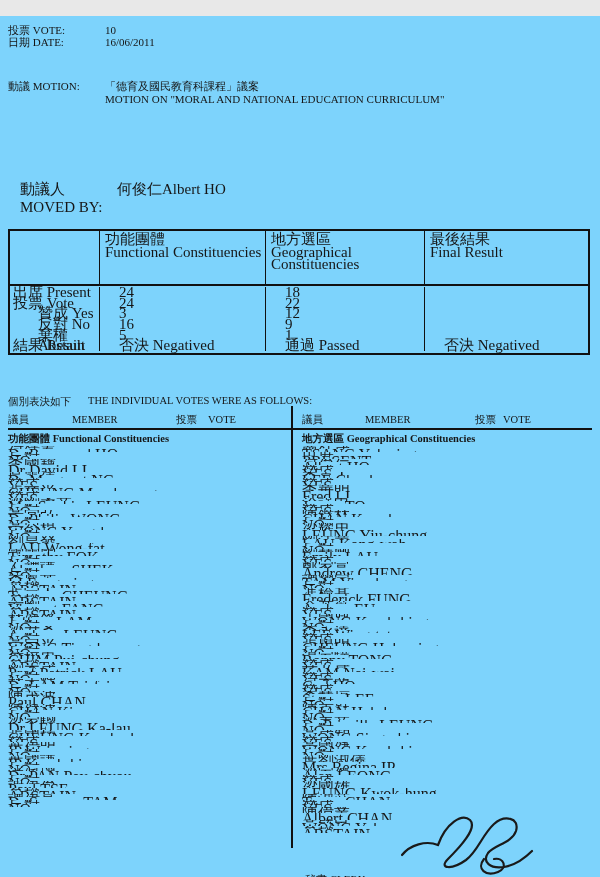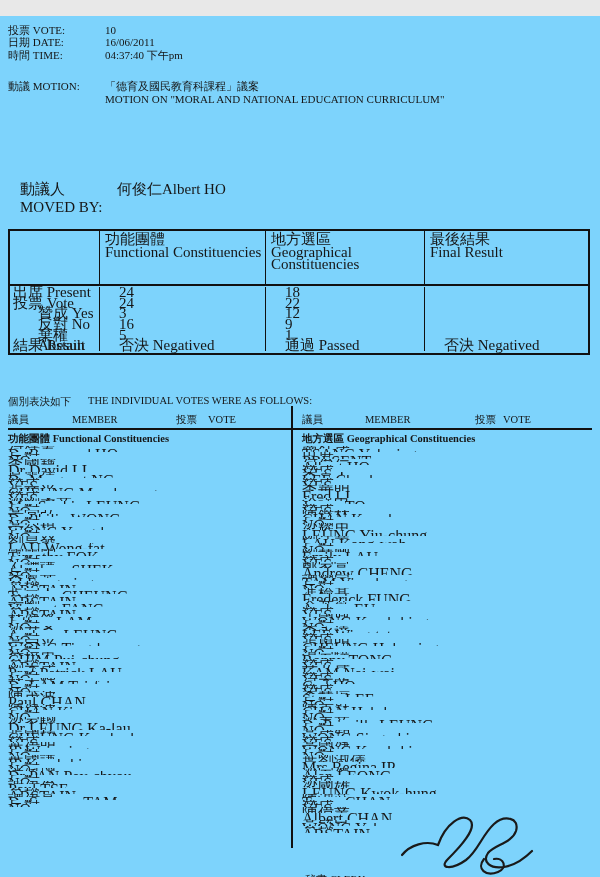--- a/index.html
+++ b/index.html
@@ -57,24 +57,20 @@
 
   <div class="meta">
     <div class="meta-row">
       <span class="meta-label">投票 VOTE:</span>
       <span>10</span>
     </div>
     <div class="meta-row">
       <span class="meta-label">日期 DATE:</span>
       <span>16/06/2011</span>
     </div>
-    <div class="meta-row">
-      <span class="meta-label">時間 TIME:</span>
-      <span>04:37:40 下午pm</span>
-    </div>
   </div>
 
   <div class="motion-block">
     <span class="meta-label">動議 MOTION:</span>
     <span>
       <div>「德育及國民教育科課程」議案</div>
       <div>MOTION ON "MORAL AND NATIONAL EDUCATION CURRICULUM"</div>
     </span>
   </div>
 

